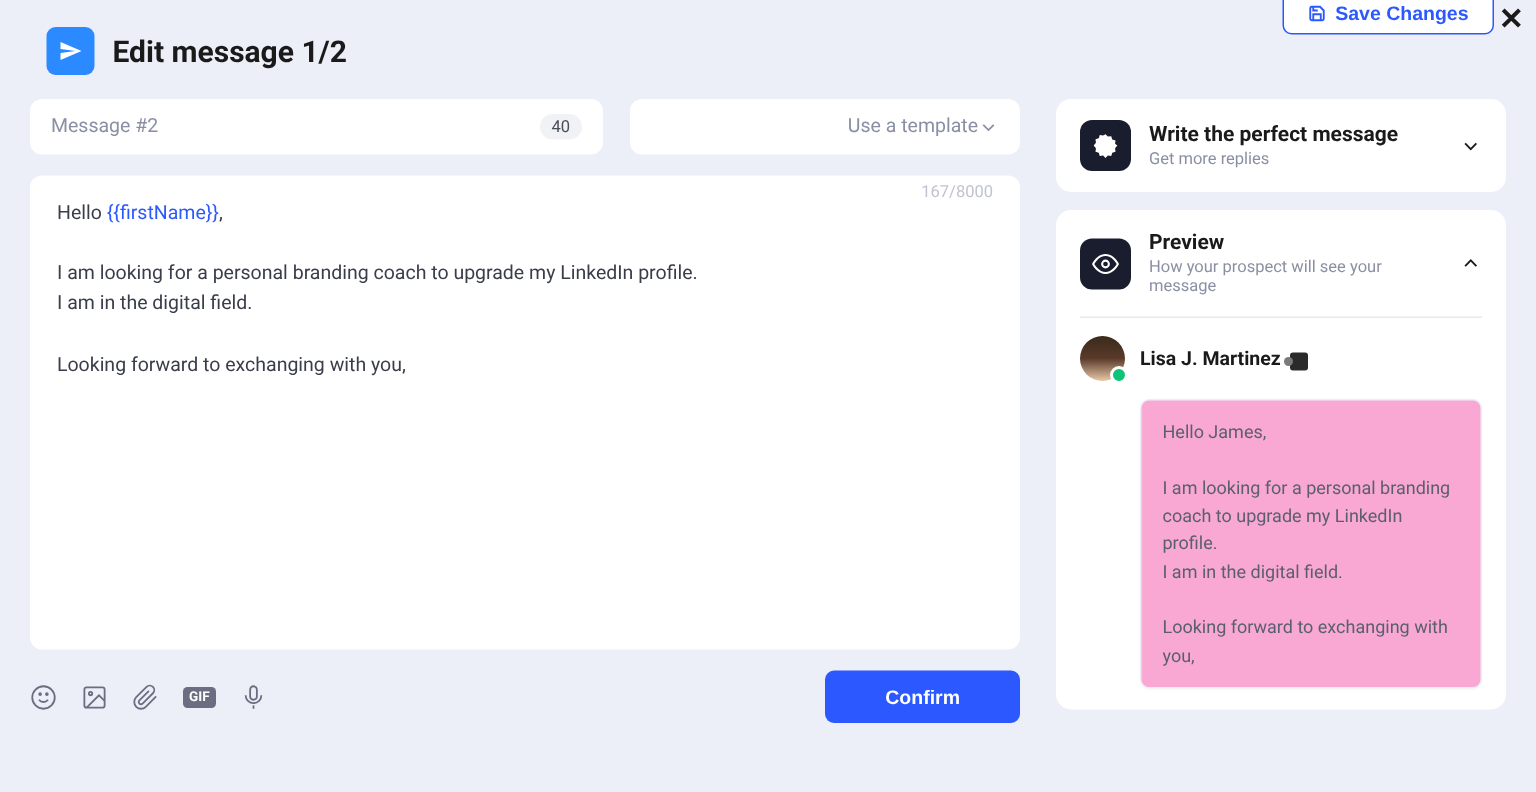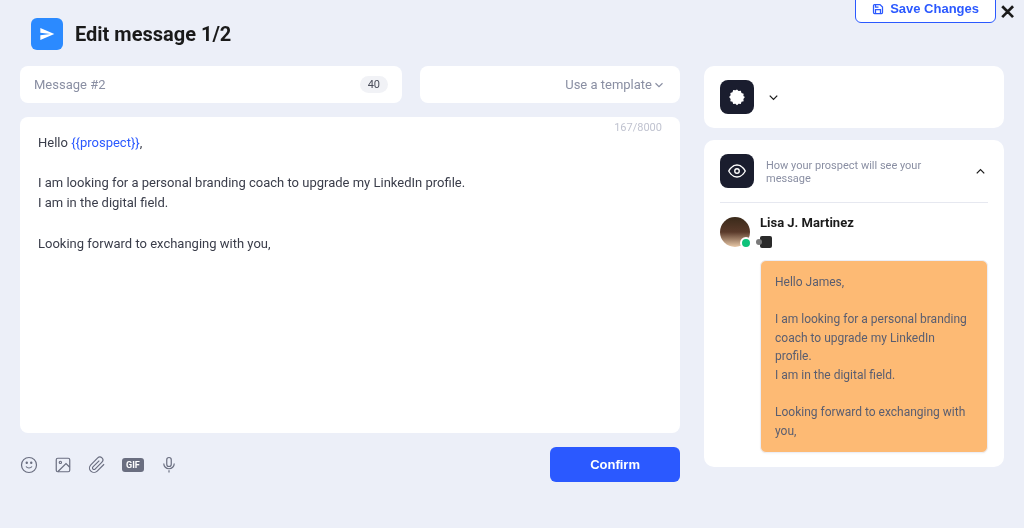--- a/index.html
+++ b/index.html
@@ -285,23 +285,22 @@
       background: #0ec27a;
       border: 2px solid #fff;
       border-radius: 50%;
     }
 
     .person-name {
       font-weight: 700;
       font-size: 13px;
       color: #1a1a1a;
       display: flex;
-      align-items: flex-start;
+      align-items: flex-end;
       gap: 6px;
-      flex-direction: column;
     }
 
     .badge-square {
       display: inline-block;
       width: 12px;
       height: 12px;
       background: #2a2a2a;
       border-radius: 2px;
       position: relative;
     }
@@ -311,21 +310,21 @@
       position: absolute;
       left: -4px;
       top: 3px;
       width: 6px;
       height: 6px;
       background: #7a7a7a;
       border-radius: 50%;
     }
 
     .preview-bubble {
-      background: #fdba74;
+      background: #f9a8d4;
       border: 1px solid #eceef6;
       border-radius: 6px;
       box-shadow: 0 1px 2px rgba(0,0,0,0.03);
       padding: 12px 14px;
       font-size: 12px;
       color: #5a5e70;
       line-height: 1.55;
       white-space: pre-wrap;
       margin-left: 40px;
     }
@@ -375,21 +374,21 @@
         <span class="chevron">
           <svg width="14" height="14" viewBox="0 0 24 24" fill="none" stroke="currentColor" stroke-width="2">
               <polyline points="6 9 12 15 18 9"></polyline>
             </svg>
         </span>
       </div>
     </div>
 
     <div class="editor">
       <div class="char-counter">167/8000</div>
-      <div class="editor-content"><span class="greeting-static">Hello </span><span class="variable">{{prospect}}</span><span class="greeting-static">,</span>
+      <div class="editor-content"><span class="greeting-static">Hello </span><span class="variable">{{firstName}}</span><span class="greeting-static">,</span>
 
 <span>I am looking for a personal branding coach to upgrade my LinkedIn profile.
 I am in the digital field.
 
 Looking forward to exchanging with you,</span></div>
     </div>
 
     <div class="bottom-bar">
       <div class="bottom-left">
         <div class="toolbar-icons">
@@ -432,37 +431,42 @@
   </div>
 
   <div class="right-col">
     <div class="side-card">
       <div class="side-card-header">
         <div class="side-card-icon">
           <svg width="18" height="18" viewBox="0 0 24 24" fill="#fff">
               <path d="M12 2l2.1 2.1 3-0.4 0.9 2.9 2.9 0.9-0.4 3L22.5 12l-2 2.5 0.4 3-2.9 0.9-0.9 2.9-3-0.4L12 23l-2.1-2.1-3 0.4-0.9-2.9L3.1 17.5l0.4-3L1.5 12l2-2.5-0.4-3 2.9-0.9 0.9-2.9 3 0.4L12 2zm-1.6 12.6L7.6 11.8l1.3-1.3 1.5 1.5 4.7-4.7 1.3 1.3-6 6z"></path>
             </svg>
         </div>
+        <div class="side-card-text">
+          <div class="side-card-title">Write the perfect message</div>
+          <div class="side-card-sub">Get more replies</div>
+        </div>
         <span class="side-card-chevron">
           <svg width="15" height="15" viewBox="0 0 24 24" fill="none" stroke="currentColor" stroke-width="2">
               <polyline points="6 9 12 15 18 9"></polyline>
             </svg>
         </span>
       </div>
     </div>
 
     <div class="side-card">
       <div class="side-card-header">
         <div class="side-card-icon">
           <svg width="18" height="18" viewBox="0 0 24 24" fill="none" stroke="#fff" stroke-width="1.8">
               <path d="M1 12s4-8 11-8 11 8 11 8-4 8-11 8-11-8-11-8z"></path>
               <circle cx="12" cy="12" r="3"></circle>
             </svg>
         </div>
         <div class="side-card-text">
+          <div class="side-card-title">Preview</div>
           <div class="side-card-sub">How your prospect will see your message</div>
         </div>
         <span class="side-card-chevron">
           <svg width="15" height="15" viewBox="0 0 24 24" fill="none" stroke="currentColor" stroke-width="2">
               <polyline points="6 15 12 9 18 15"></polyline>
             </svg>
         </span>
       </div>
 
       <hr class="preview-divider">

